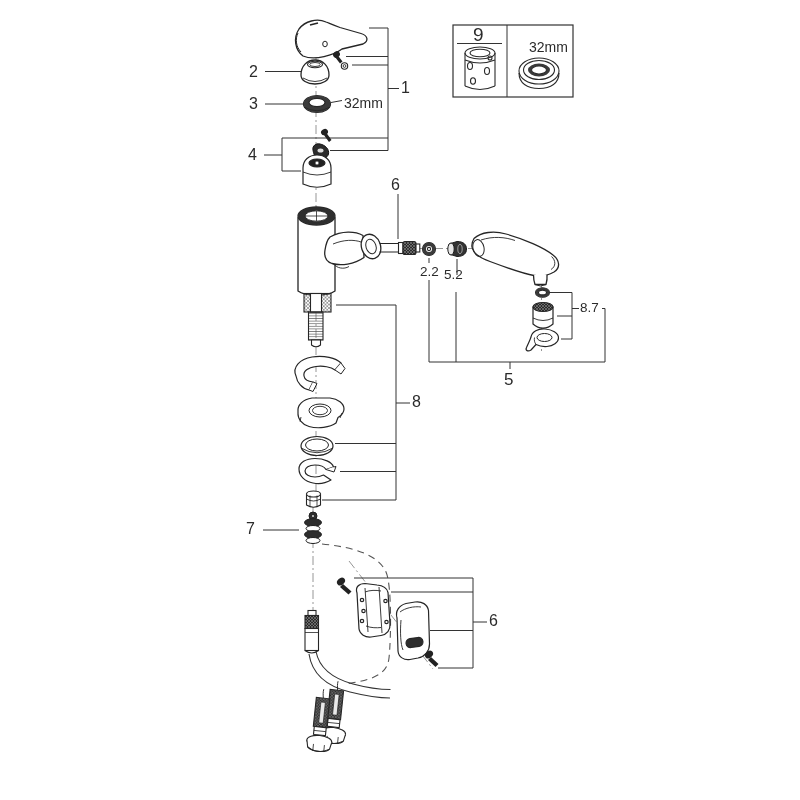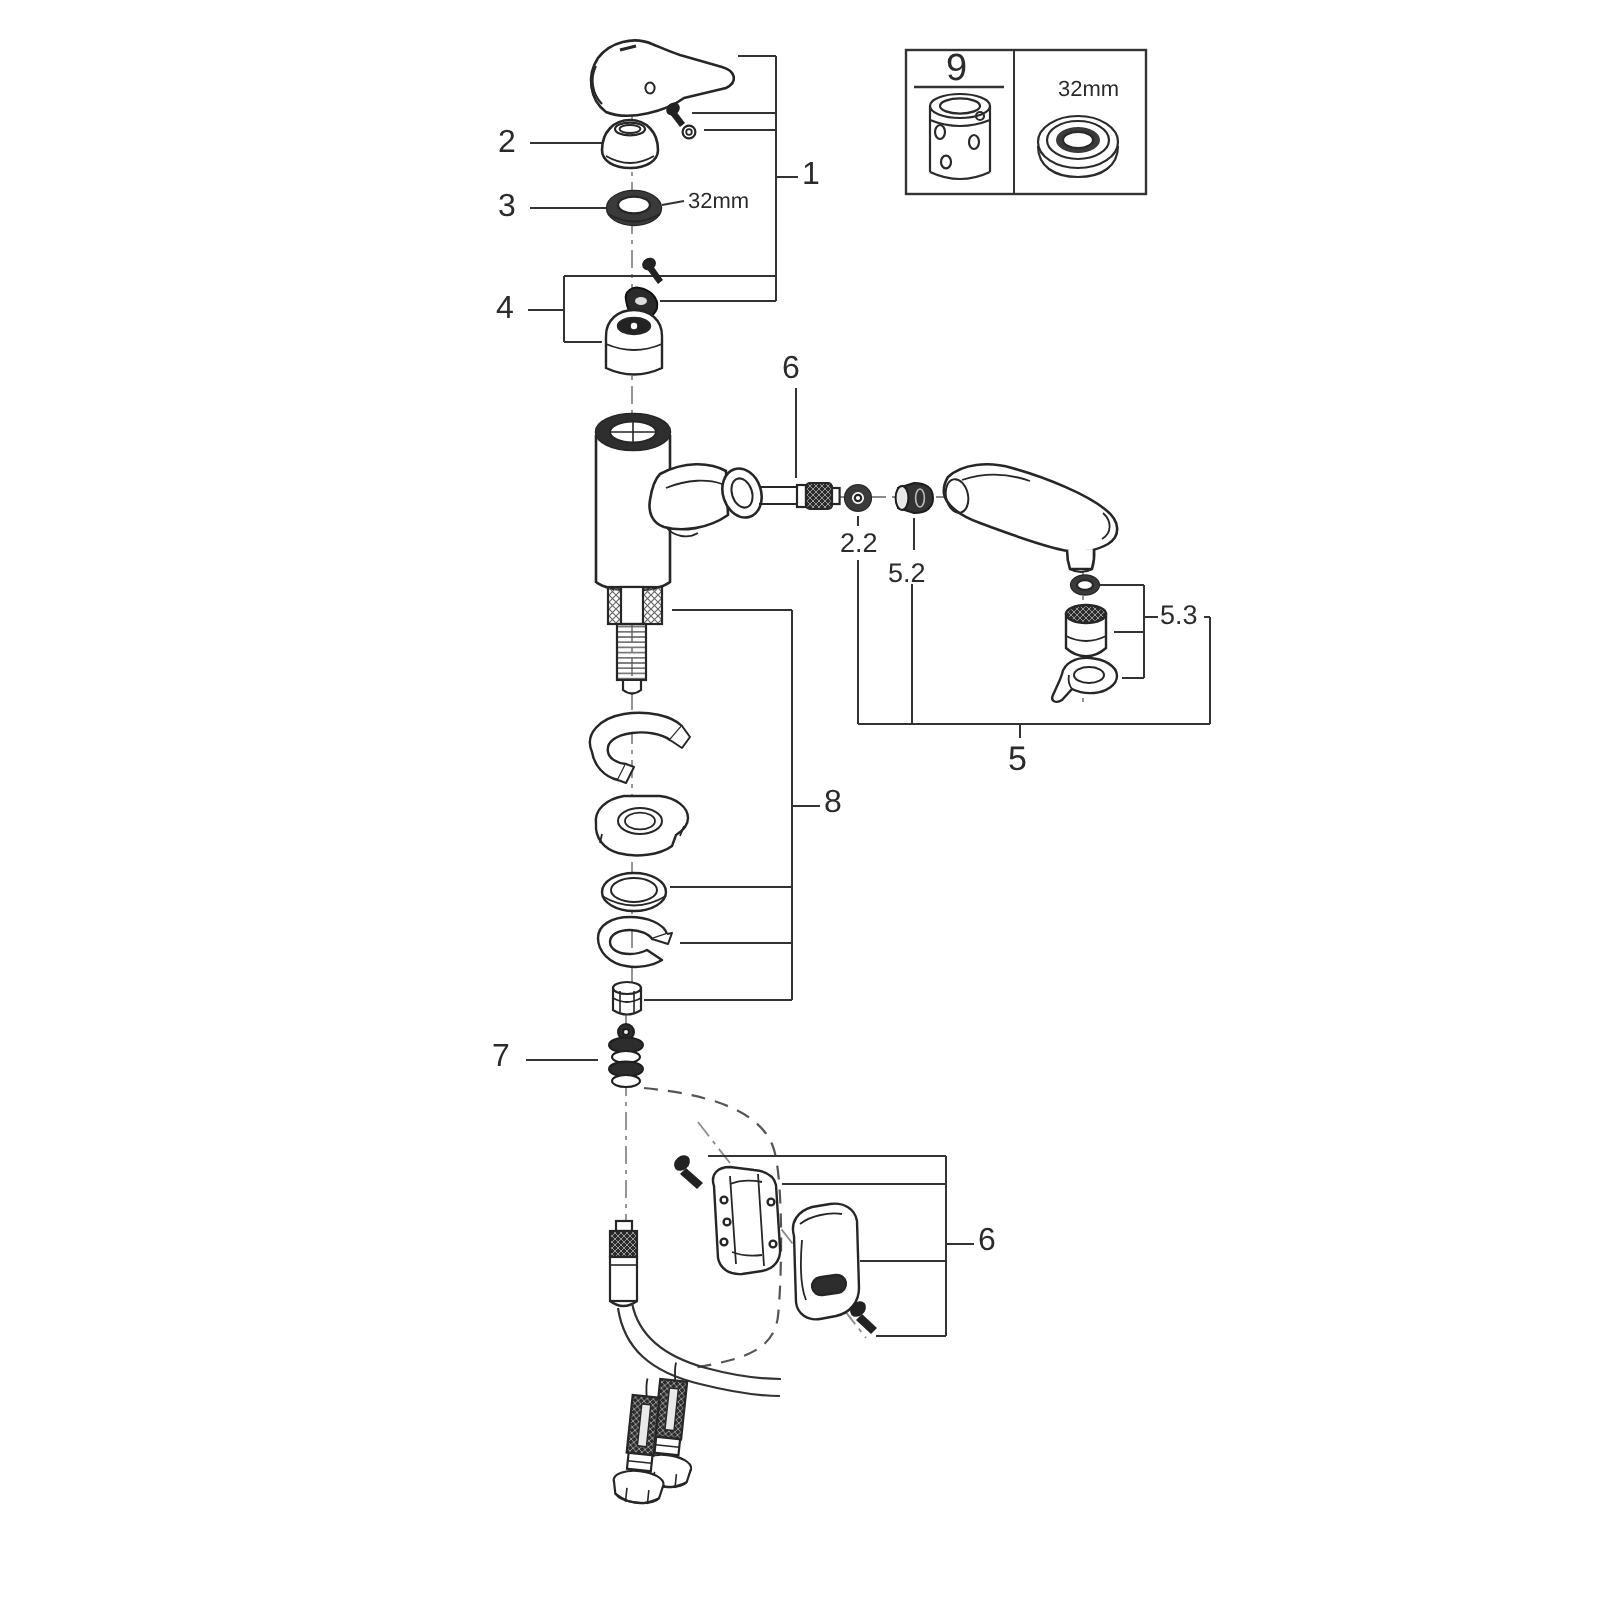--- a/index.html
+++ b/index.html
@@ -4,21 +4,21 @@
 <style>
   html,body{margin:0;padding:0;background:#ffffff;}
   #stage{position:relative;width:800px;height:800px;background:#ffffff;overflow:hidden;
          font-family:"Liberation Sans", sans-serif;}
   #diagram-svg{position:absolute;left:0;top:0;}
   .lbl{position:absolute;color:#2b2b2b;line-height:1;white-space:nowrap;user-select:none;}
   .fs16{font-size:16px;}
   .fs17{font-size:17px;}
   .fs19{font-size:19px;}
   .fs13{font-size:13.5px;}
-  .fs10{font-size:11px;}
+  .fs10{font-size:14px;}
 </style>
 </head>
 <body>
 
 <div id="stage">
 
 <svg id="diagram-svg" width="800" height="800" viewBox="0 0 800 800">
   <defs>
     <pattern id="mesh" width="3.5" height="3.5" patternUnits="userSpaceOnUse">
       <path d="M0,3.5 L3.5,0 M0,0 L3.5,3.5" stroke="#666" stroke-width="0.6"></path>
@@ -323,20 +323,20 @@
 
 <div class="lbl fs16" style="left:249px;top:64px">2</div>
 <div class="lbl fs16" style="left:249px;top:96px">3</div>
 <div class="lbl fs16" style="left:248px;top:147px">4</div>
 <div class="lbl fs16" style="left:401px;top:80px">1</div>
 <div class="lbl fs10" style="left:344px;top:96px">32mm</div>
 <div class="lbl fs19" style="left:473px;top:25px">9</div>
 <div class="lbl fs10" style="left:529px;top:40px">32mm</div>
 <div class="lbl fs16" style="left:391px;top:177px">6</div>
 <div class="lbl fs13" style="left:420px;top:265px">2.2</div>
-<div class="lbl fs13" style="left:444px;top:280px">5.2</div>
-<div class="lbl fs13" style="left:580px;top:301px">5.3</div>
+<div class="lbl fs13" style="left:444px;top:268px">5.2</div>
+<div class="lbl fs13" style="left:580px;top:301px">8.7</div>
 <div class="lbl fs17" style="left:504px;top:371px">5</div>
 <div class="lbl fs16" style="left:412px;top:394px">8</div>
 <div class="lbl fs16" style="left:246px;top:521px">7</div>
 <div class="lbl fs16" style="left:489px;top:613px">6</div>
 
 </div>
 
 </body></html>

